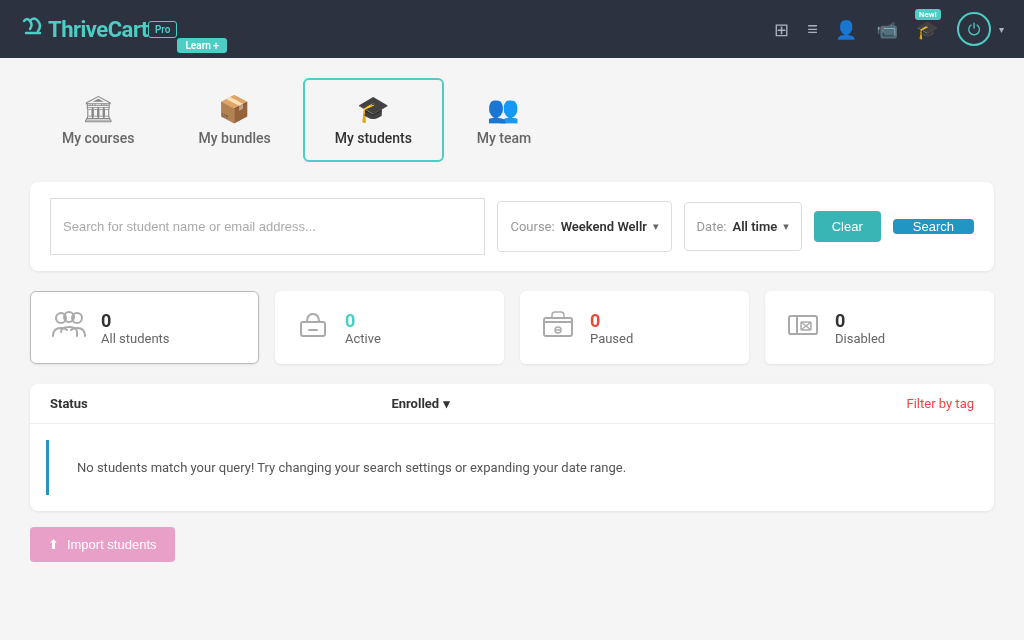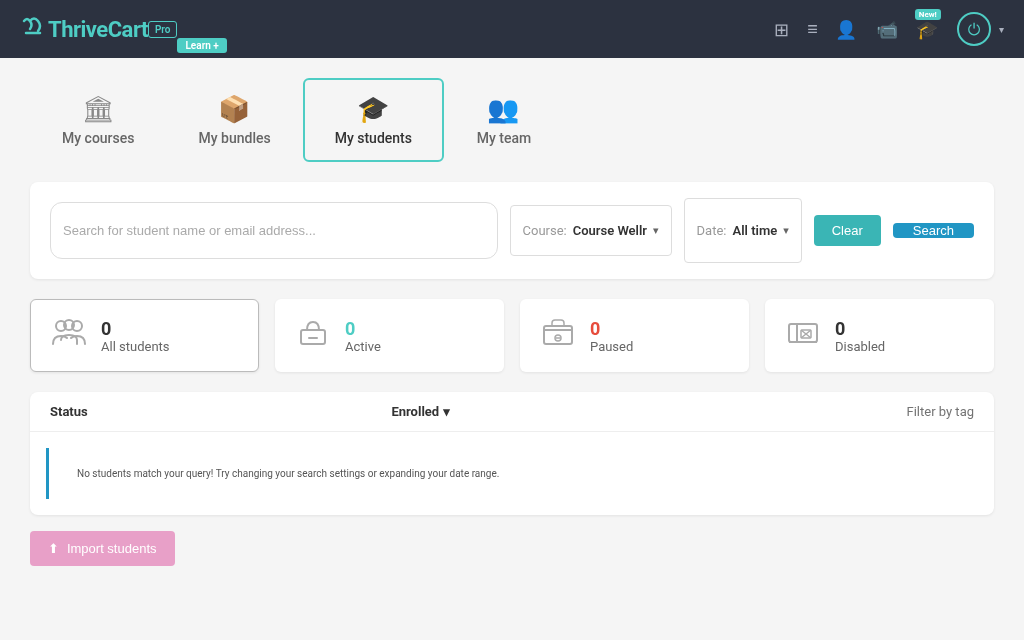--- a/index.html
+++ b/index.html
@@ -147,21 +147,21 @@
       padding: 16px 20px;
       display: flex;
       gap: 12px;
       align-items: center;
       margin-bottom: 20px;
       box-shadow: 0 1px 3px rgba(0,0,0,0.08);
     }
     .search-input {
       flex: 1;
       border: 1px solid #ddd;
-      border-radius: 12px;
+      border-radius: 0;
       padding: 20px 12px;
       font-size: 13px;
       color: #999;
       outline: none;
     }
     .search-input::placeholder { color: #aaa; }
     .course-select {
       border: 1px solid #ddd;
       border-radius: 4px;
       padding: 17px 12px;
@@ -171,21 +171,21 @@
       gap: 6px;
       cursor: pointer;
       white-space: nowrap;
     }
     .course-select .label { color: #999; }
     .course-select .value { color: #333; font-weight: 600; }
     .course-select .arrow { color: #666; font-size: 11px; }
     .date-select {
       border: 1px solid #ddd;
       border-radius: 4px;
-      padding: 24px 12px;
+      padding: 16px 12px;
       font-size: 13px;
       display: flex;
       align-items: center;
       gap: 6px;
       cursor: pointer;
       white-space: nowrap;
     }
     .date-select .label { color: #999; }
     .date-select .value { color: #333; font-weight: 600; }
     .date-select .arrow { color: #666; font-size: 11px; }
@@ -282,29 +282,29 @@
       font-weight: 700;
       color: #333;
       display: flex;
       align-items: flex-start;
       gap: 4px;
       cursor: pointer;
     }
     .col-filter {
       flex: 1.5;
       font-size: 13px;
-      color: #737373;
+      color: #ef4444;
       text-align: right;
     }
     .table-body {
       padding: 0;
     }
     .empty-message {
       padding: 20px 20px 20px 28px;
-      font-size: 10px;
+      font-size: 13px;
       color: #555;
       border-left: 3px solid #2196c4;
       margin: 16px 16px;
       background: #fff;
     }
 
     
     .import-btn {
       display: inline-flex;
       align-items: center;
@@ -372,21 +372,21 @@
       <span class="tab-icon">👥</span>
       <span class="tab-label">My team</span>
     </div>
   </div>
 
   
   <div class="search-bar">
     <input class="search-input" type="text" placeholder="Search for student name or email address..." style="">
     <div class="course-select">
       <span class="label">Course:</span>
-      <span class="value">Course Wellr</span>
+      <span class="value">Weekend Wellr</span>
       <span class="arrow">▾</span>
     </div>
     <div class="date-select">
       <span class="label">Date:</span>
       <span class="value">All time</span>
       <span class="arrow">▾</span>
     </div>
     <button class="btn-clear">Clear</button>
     <button class="btn-search">Search</button>
   </div>

